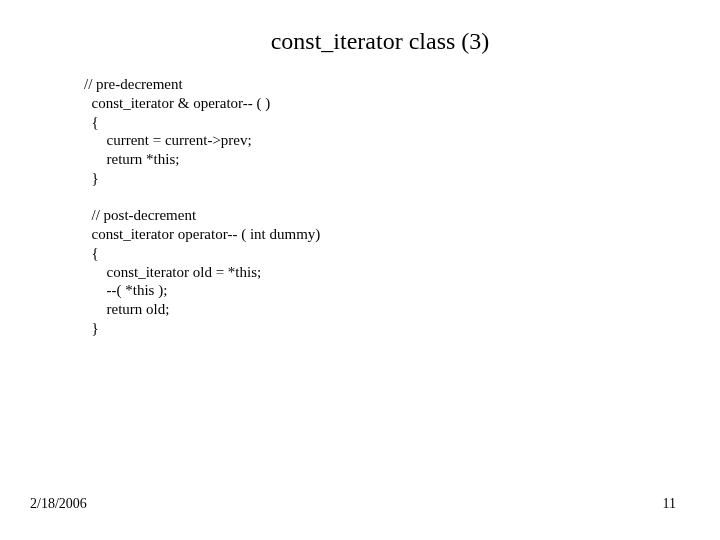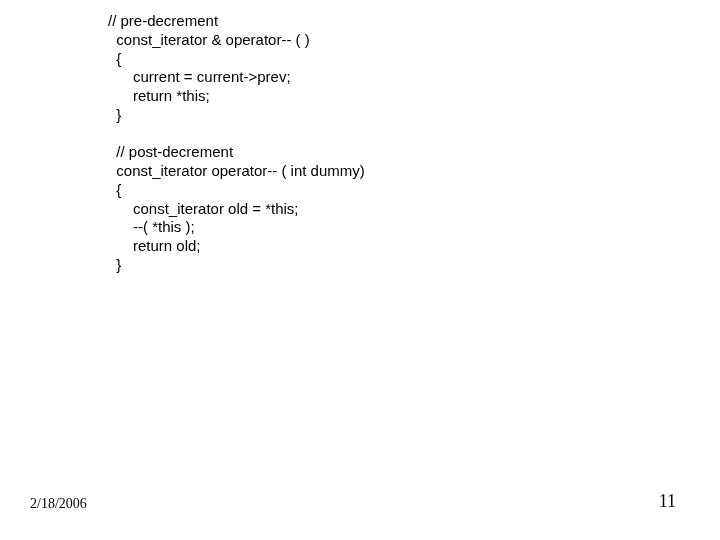--- a/index.html
+++ b/index.html
@@ -23,48 +23,49 @@
     }
     .title {
       text-align: center;
       font-size: 24px;
       font-weight: normal;
       padding-top: 28px;
       padding-bottom: 8px;
       padding-left: 40px;
     }
     .code-block {
-      font-family: Liberation Sans, sans-serif;
+      font-family: Liberation Serif, serif;
       font-size: 15px;
       line-height: 1.25;
       white-space: pre;
-      padding-left: 108px;
+      padding-left: 84px;
       padding-top: 12px;
       color: #000;
     }
     .footer-date {
       position: absolute;
       left: 30px;
       bottom: 28px;
       font-size: 14px;
       font-family: "Times New Roman", Times, serif;
     }
     .footer-page {
       position: absolute;
       right: 44px;
       bottom: 28px;
-      font-size: 18px;
+      font-size: 14px;
       font-family: "Times New Roman", Times, serif;
       margin-left: 12px;
     }
   </style>
 </head>
 <body>
 
 <div class="slide">
+  <h1 class="title">const_iterator class (3)</h1>
   <div class="code-block">// pre-decrement
   const_iterator &amp; operator-- ( )
   {
       current = current-&gt;prev;
       return *this;
   }
 
   // post-decrement
   const_iterator operator-- ( int dummy)
   {

